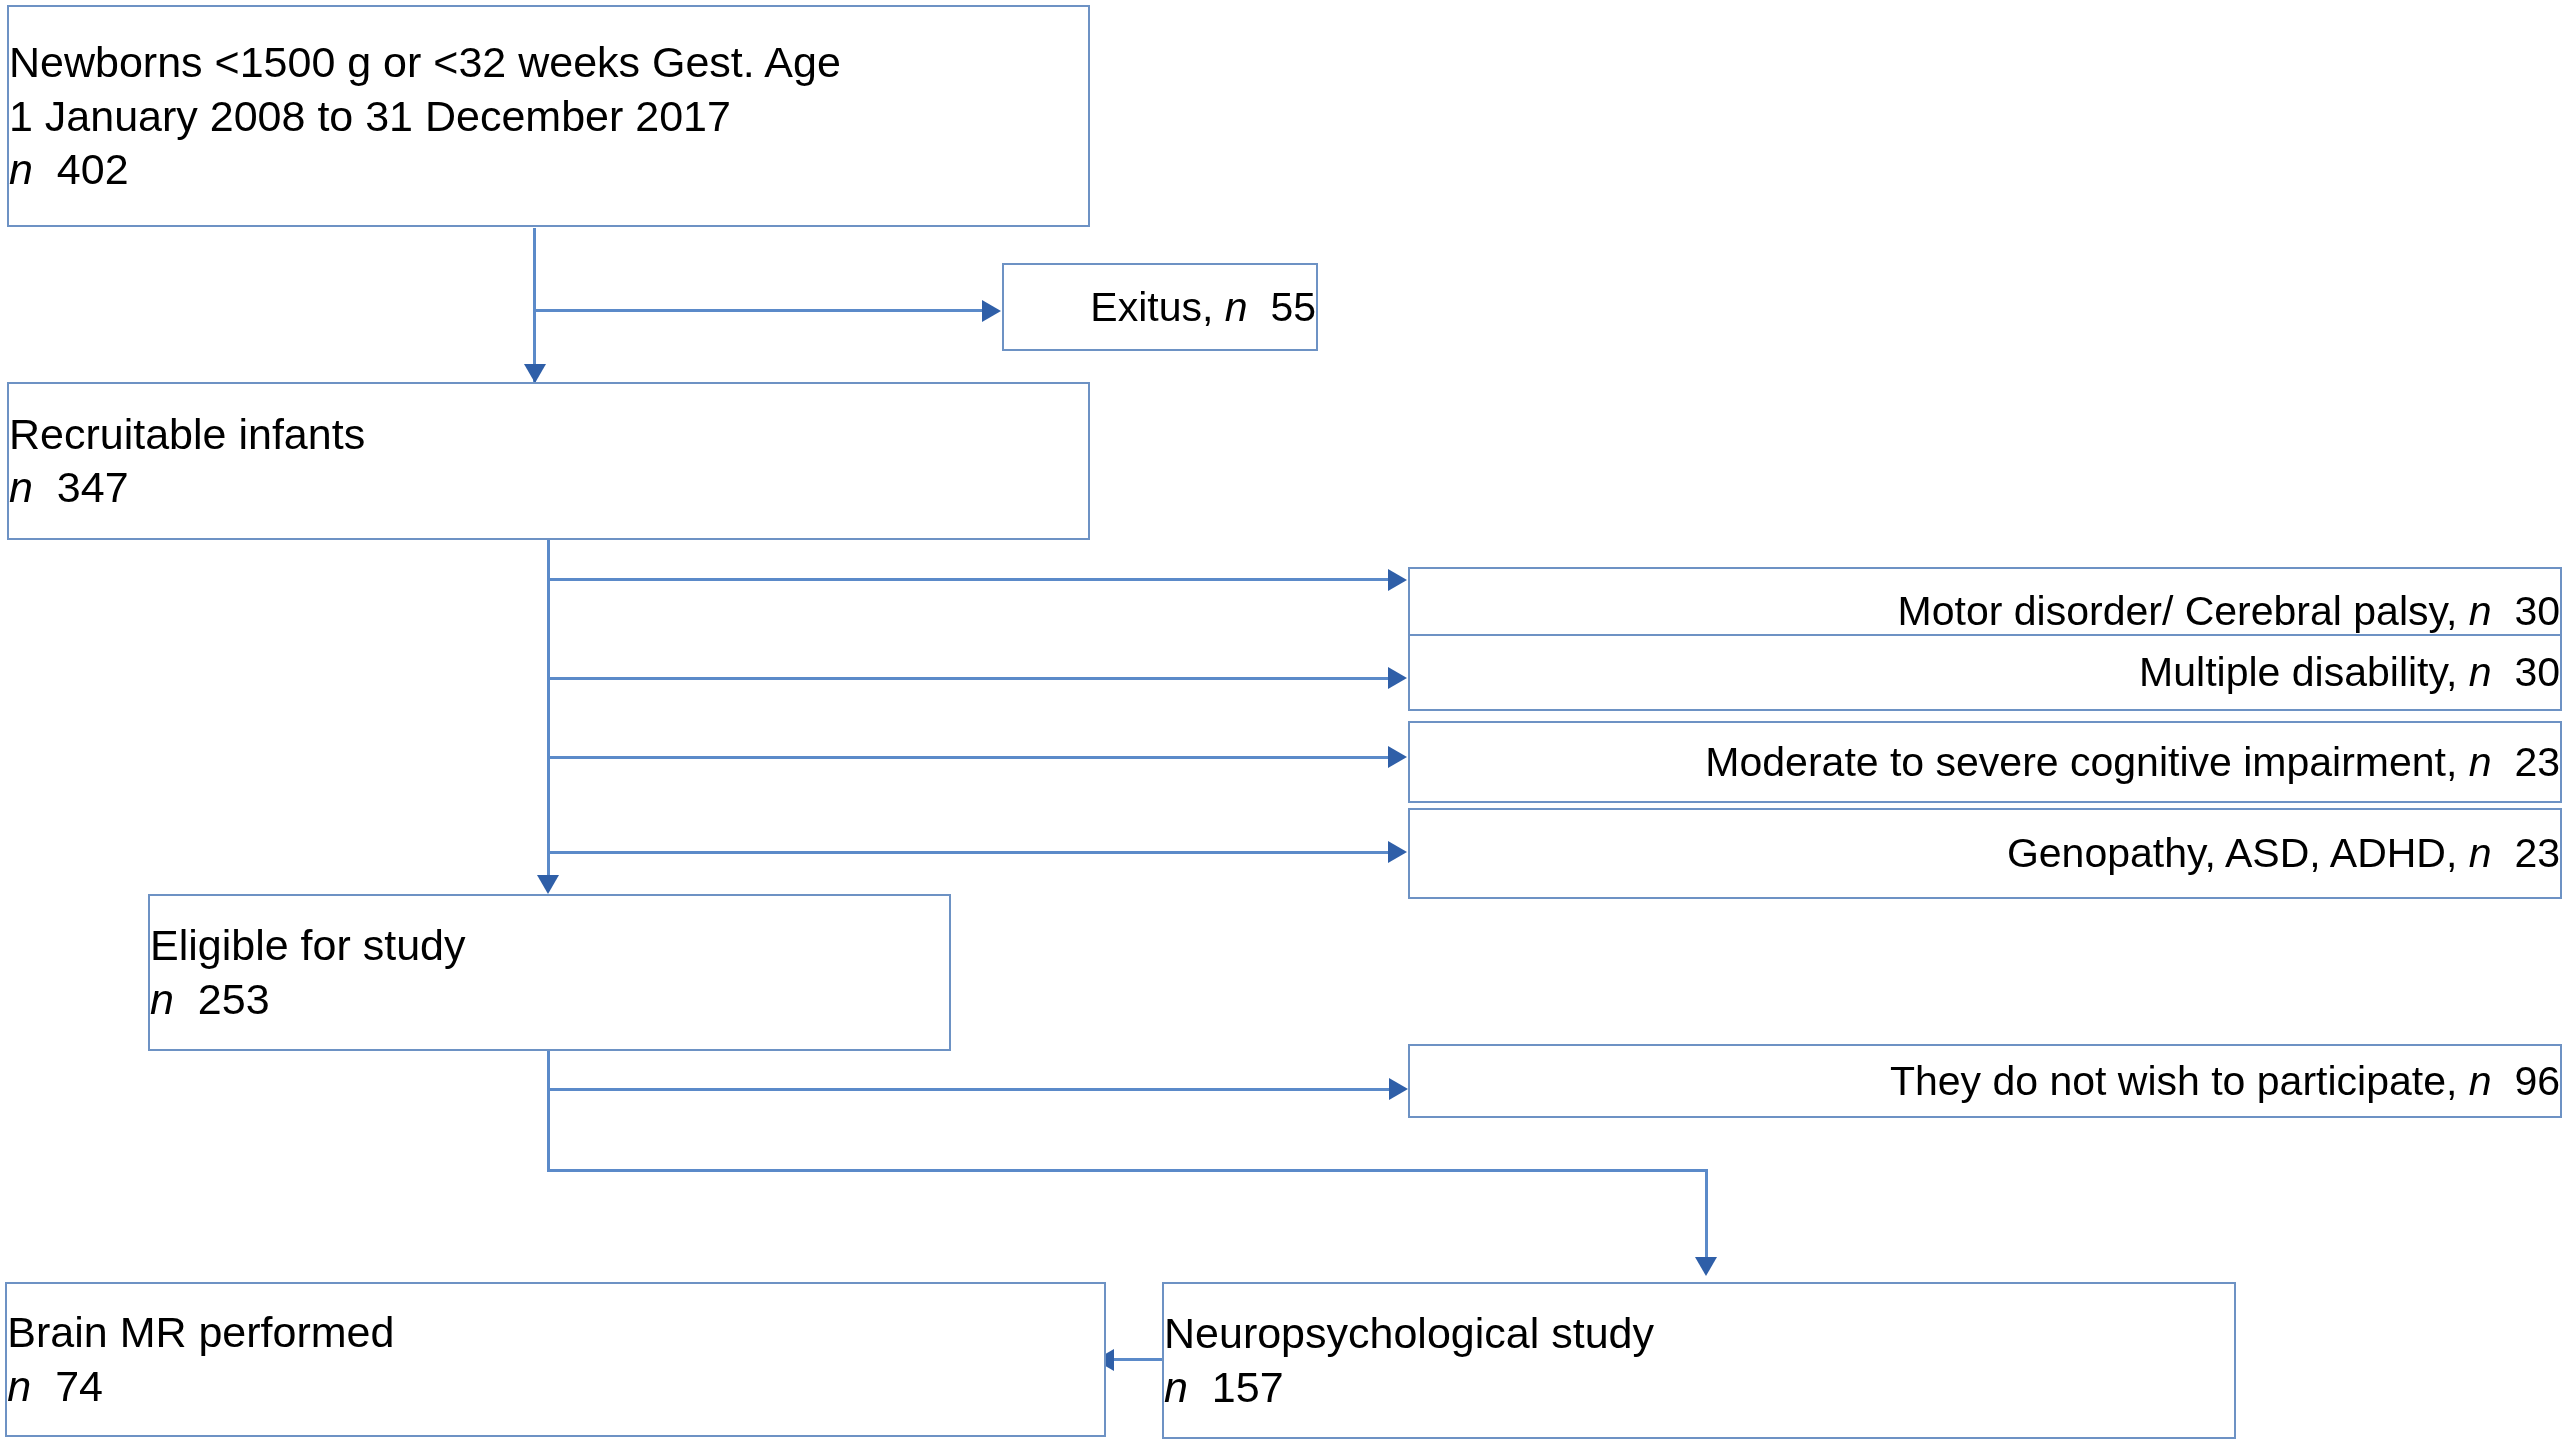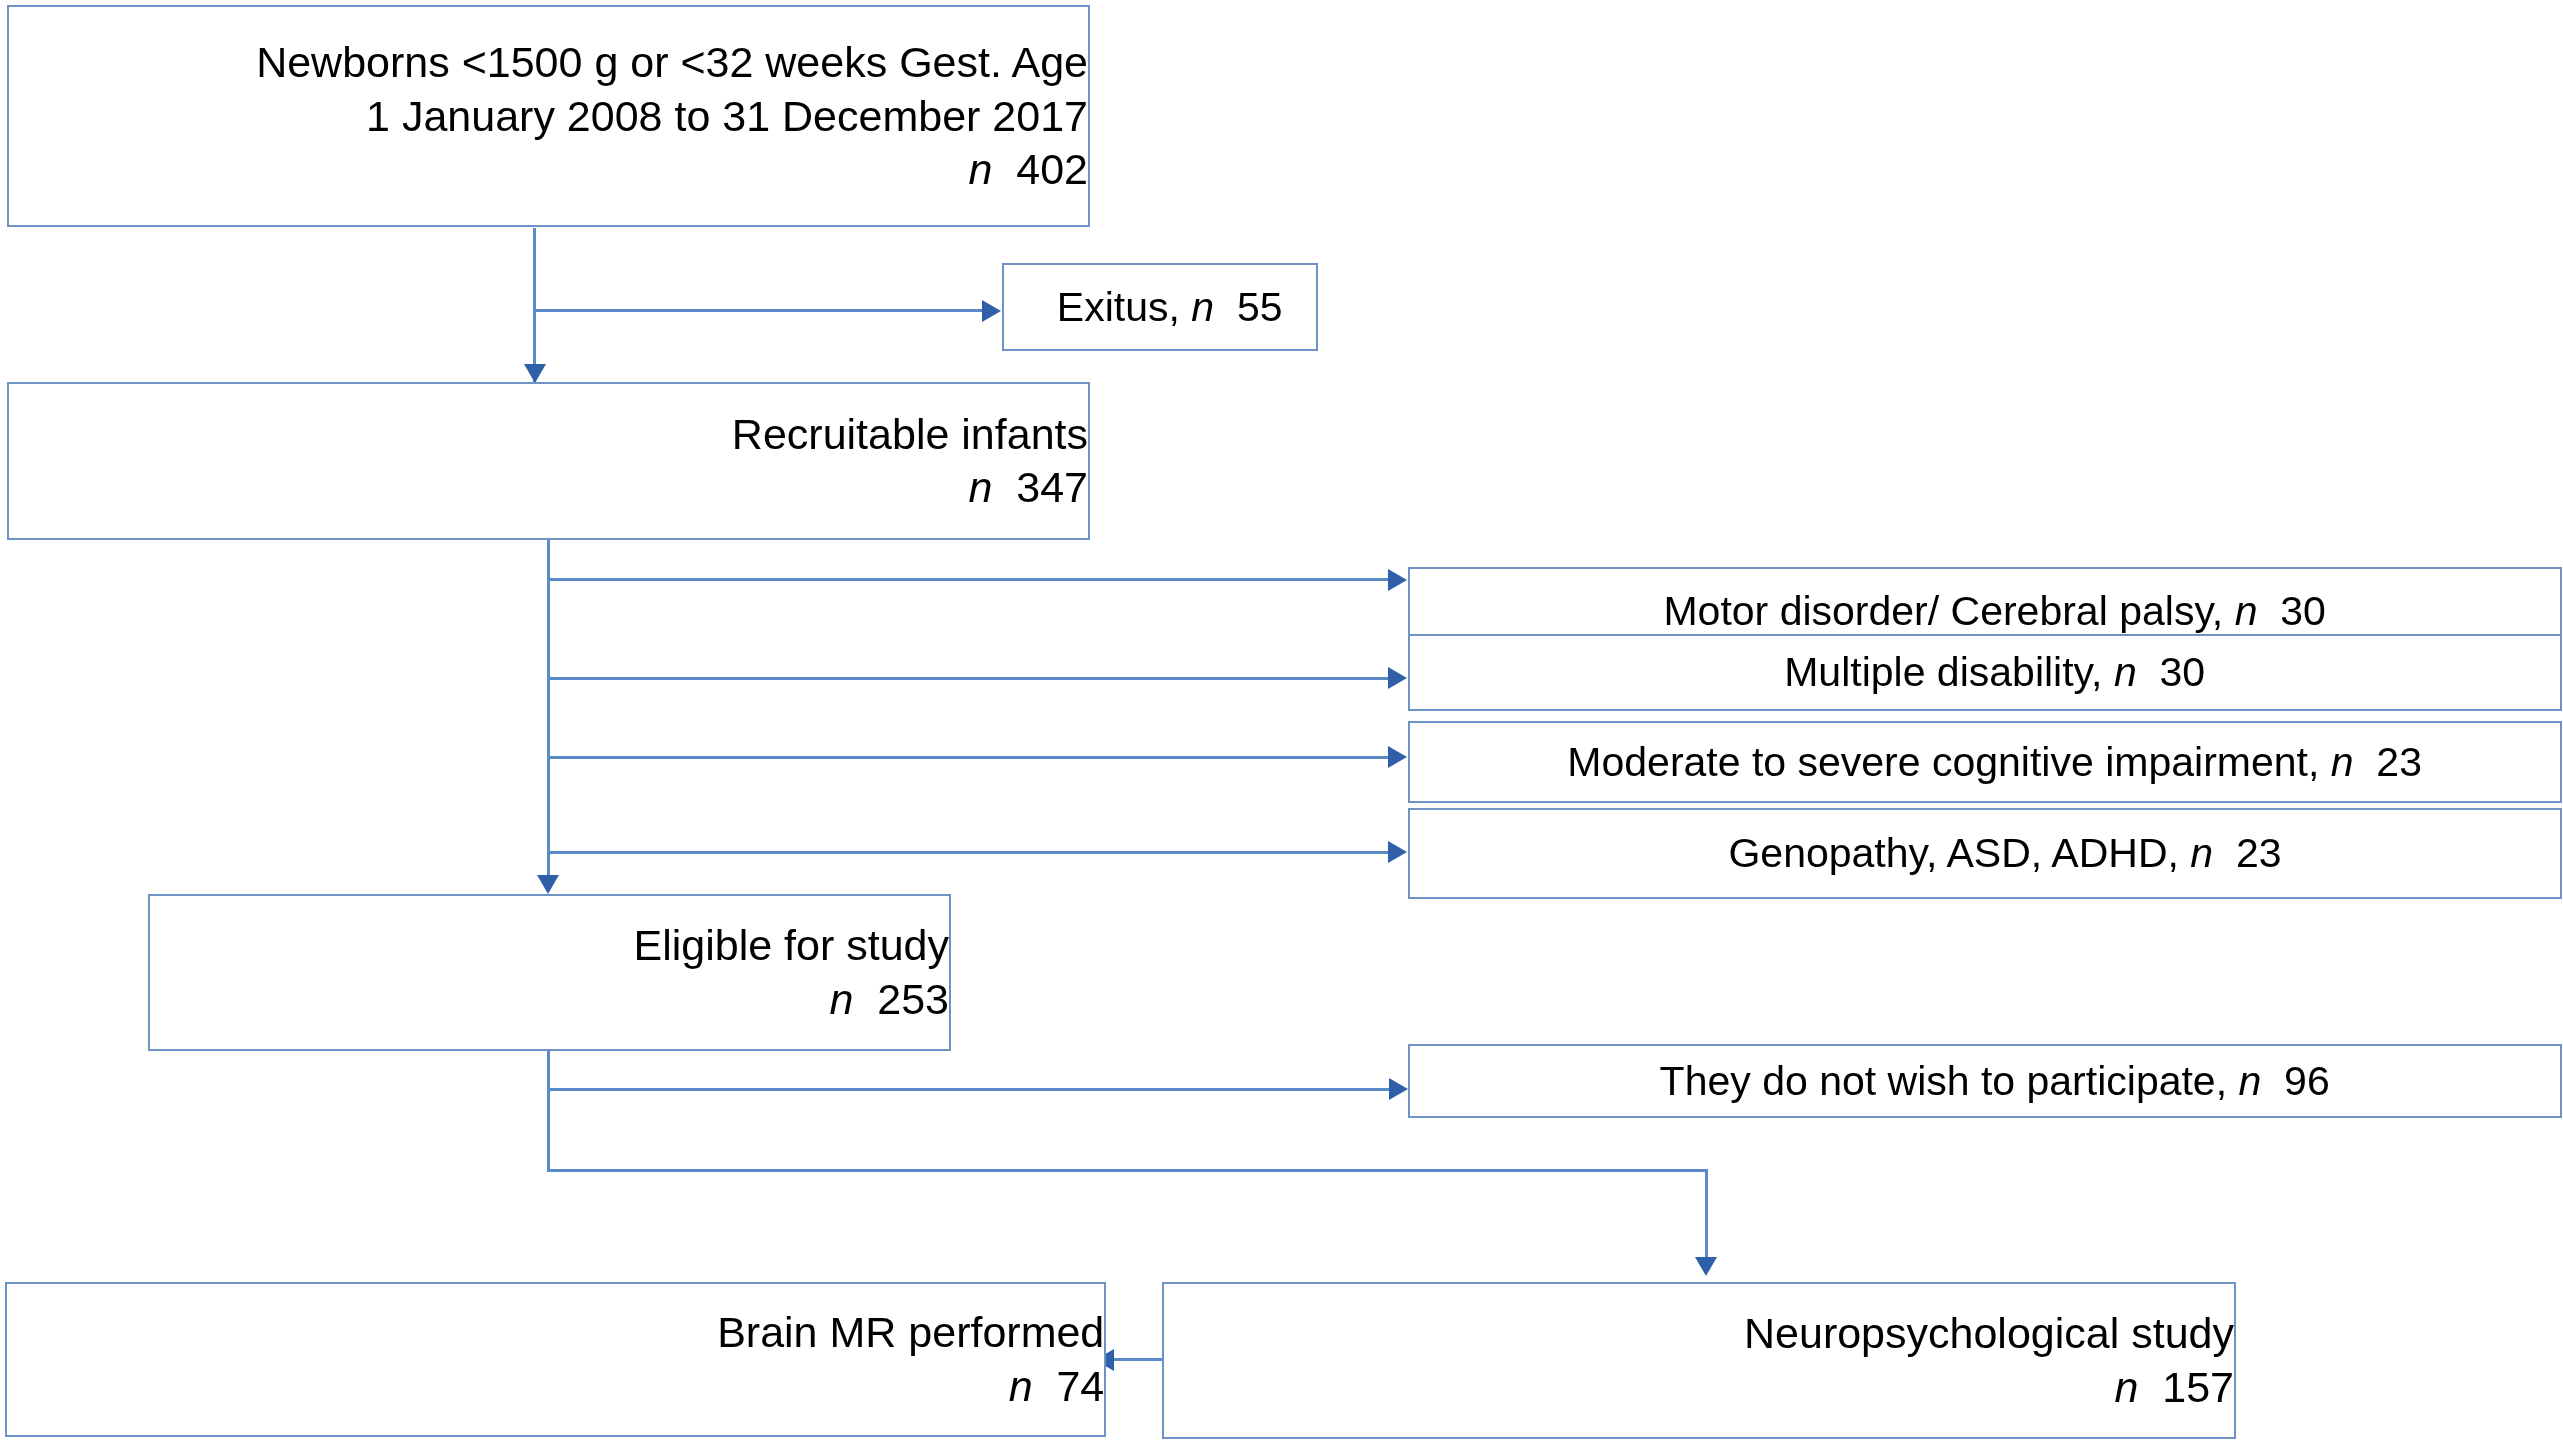--- a/index.html
+++ b/index.html
@@ -18,28 +18,28 @@
     background: #ffffff;
     overflow: hidden;
   }
   .node {
     position: absolute;
     box-sizing: border-box;
     border: 2.6px solid #6d92c4;
     background: #ffffff;
     display: flex;
     flex-direction: column;
-    align-items: flex-end;
+    align-items: flex-start;
     justify-content: center;
     color: #000000;
     line-height: 1.24;
     z-index: 3;
   }
   .node.left-align {
-    align-items: center;
+    align-items: flex-end;
     justify-content: center;
     padding-left: 19.3px;
   }
   .node .line {
     display: block;
     white-space: nowrap;
     font-size: 43px;
   }
   .node.small .line {
     font-size: 41px;

